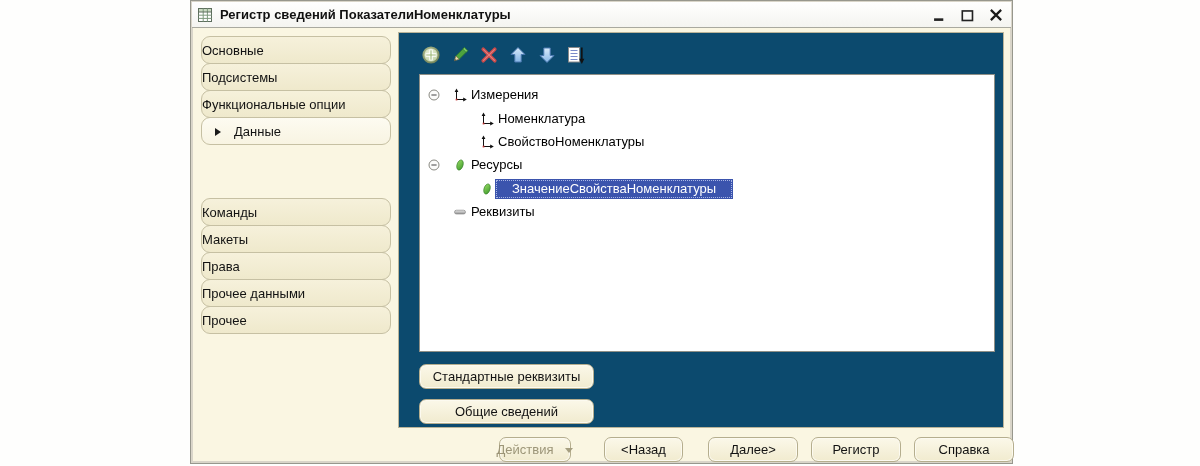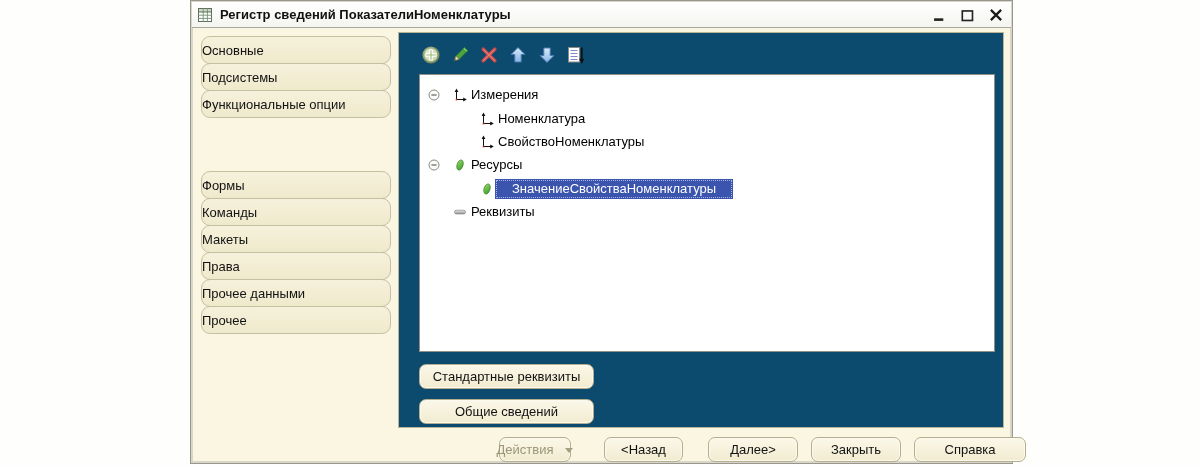--- a/index.html
+++ b/index.html
@@ -124,23 +124,24 @@
 
     <div class="tab" style="top:35px">
         <span class="tab-label">Основные</span>
       </div>
     <div class="tab" style="top:62px">
         <span class="tab-label">Подсистемы</span>
       </div>
     <div class="tab" style="top:89px">
         <span class="tab-label">Функциональные опции</span>
       </div>
-    <div class="tab" style="top:170px">
-        <span class="tab-label">Формы</span>
-      </div>
+    <div class="tab selected" style="top:116px">
+      <span class="tab-marker"></span>
+      <span class="tab-label">Данные</span>
+    </div>
     <div class="tab" style="top:197px">
         <span class="tab-label">Команды</span>
       </div>
     <div class="tab" style="top:224px">
         <span class="tab-label">Макеты</span>
       </div>
     <div class="tab" style="top:251px">
         <span class="tab-label">Права</span>
       </div>
     <div class="tab" style="top:278px">
@@ -293,20 +294,20 @@
       <span>Действия</span>
       <span class="caret-down"></span>
     </div>
     <div class="btn" style="left:413px; top:436px; width:79px; height:25px">
       <span>&lt;Назад</span>
     </div>
     <div class="btn" style="left:517px; top:436px; width:90px; height:25px">
       <span>Далее&gt;</span>
     </div>
     <div class="btn" style="left:620px; top:436px; width:90px; height:25px">
-      <span>Закрыть</span>
-    </div>
-    <div class="btn" style="left:723px; top:436px; width:112px; height:25px">
+      <span>Регистр</span>
+    </div>
+    <div class="btn" style="left:723px; top:436px; width:100px; height:25px">
       <span>Справка</span>
     </div>
 
   </div>
 </div>
 
 </body></html>

